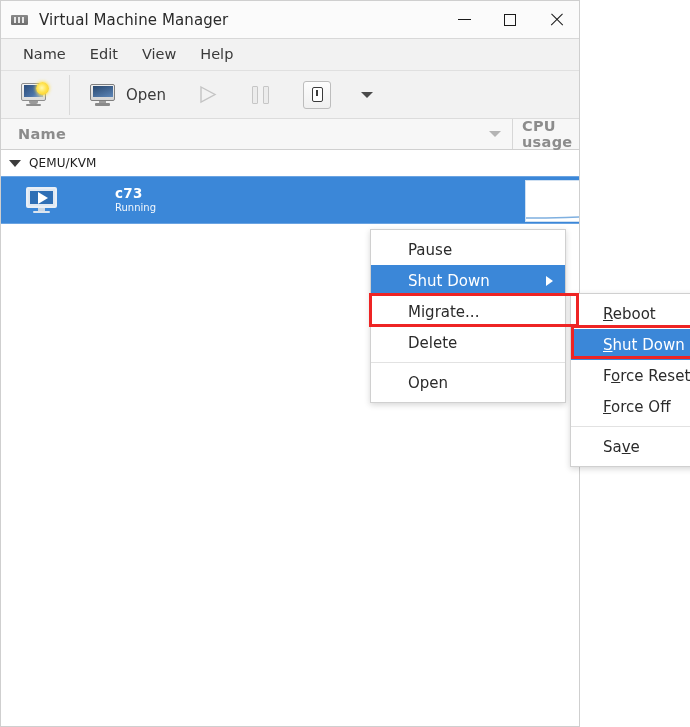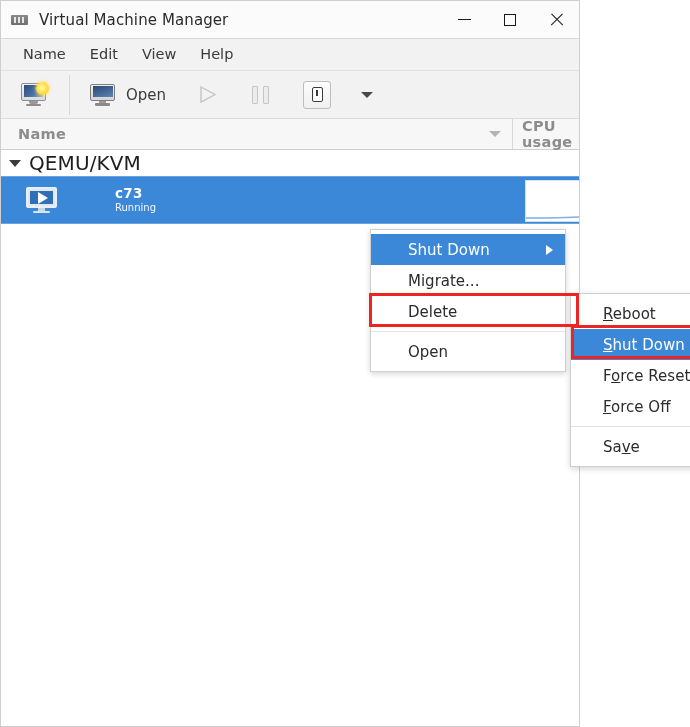--- a/index.html
+++ b/index.html
@@ -352,21 +352,21 @@
   }
   .expander {
     width: 0; height: 0;
     border-left: 6.5px solid transparent;
     border-right: 6.5px solid transparent;
     border-top: 7px solid #3c3c3c;
     margin-right: 8px;
     flex: none;
   }
   #conn-row .conn-label {
-    font-size: 20px;
+    font-size: 12px;
     color: #1e1e1e;
     letter-spacing: 0.1px;
   }
 
   #vm-row {
     height: 48px;
     background: #3b87d8;
     display: flex;
     align-items: center;
     position: relative;
@@ -660,20 +660,21 @@
       <span id="cpu-graph">
         <svg width="155" height="42" viewBox="0 0 155 42" preserveAspectRatio="none">
           <polyline points="0,37 20,37 40,36.5 55,36 68,34 78,33 88,34.5 100,36 118,37 140,37 155,37" fill="none" stroke="#7fb0e0" stroke-width="1.4"></polyline>
         </svg>
       </span>
     </div>
 
   </div>
 
   <div id="ctx-menu">
+    <div class="mi">Pause</div>
     <div class="mi selected">
       <span>Shut Down</span>
       <span class="submenu-arrow"></span>
     </div>
     <div class="mi">Migrate...</div>
     <div class="mi">Delete</div>
     <div class="mi-sep"></div>
     <div class="mi">Open</div>
   </div>
 

